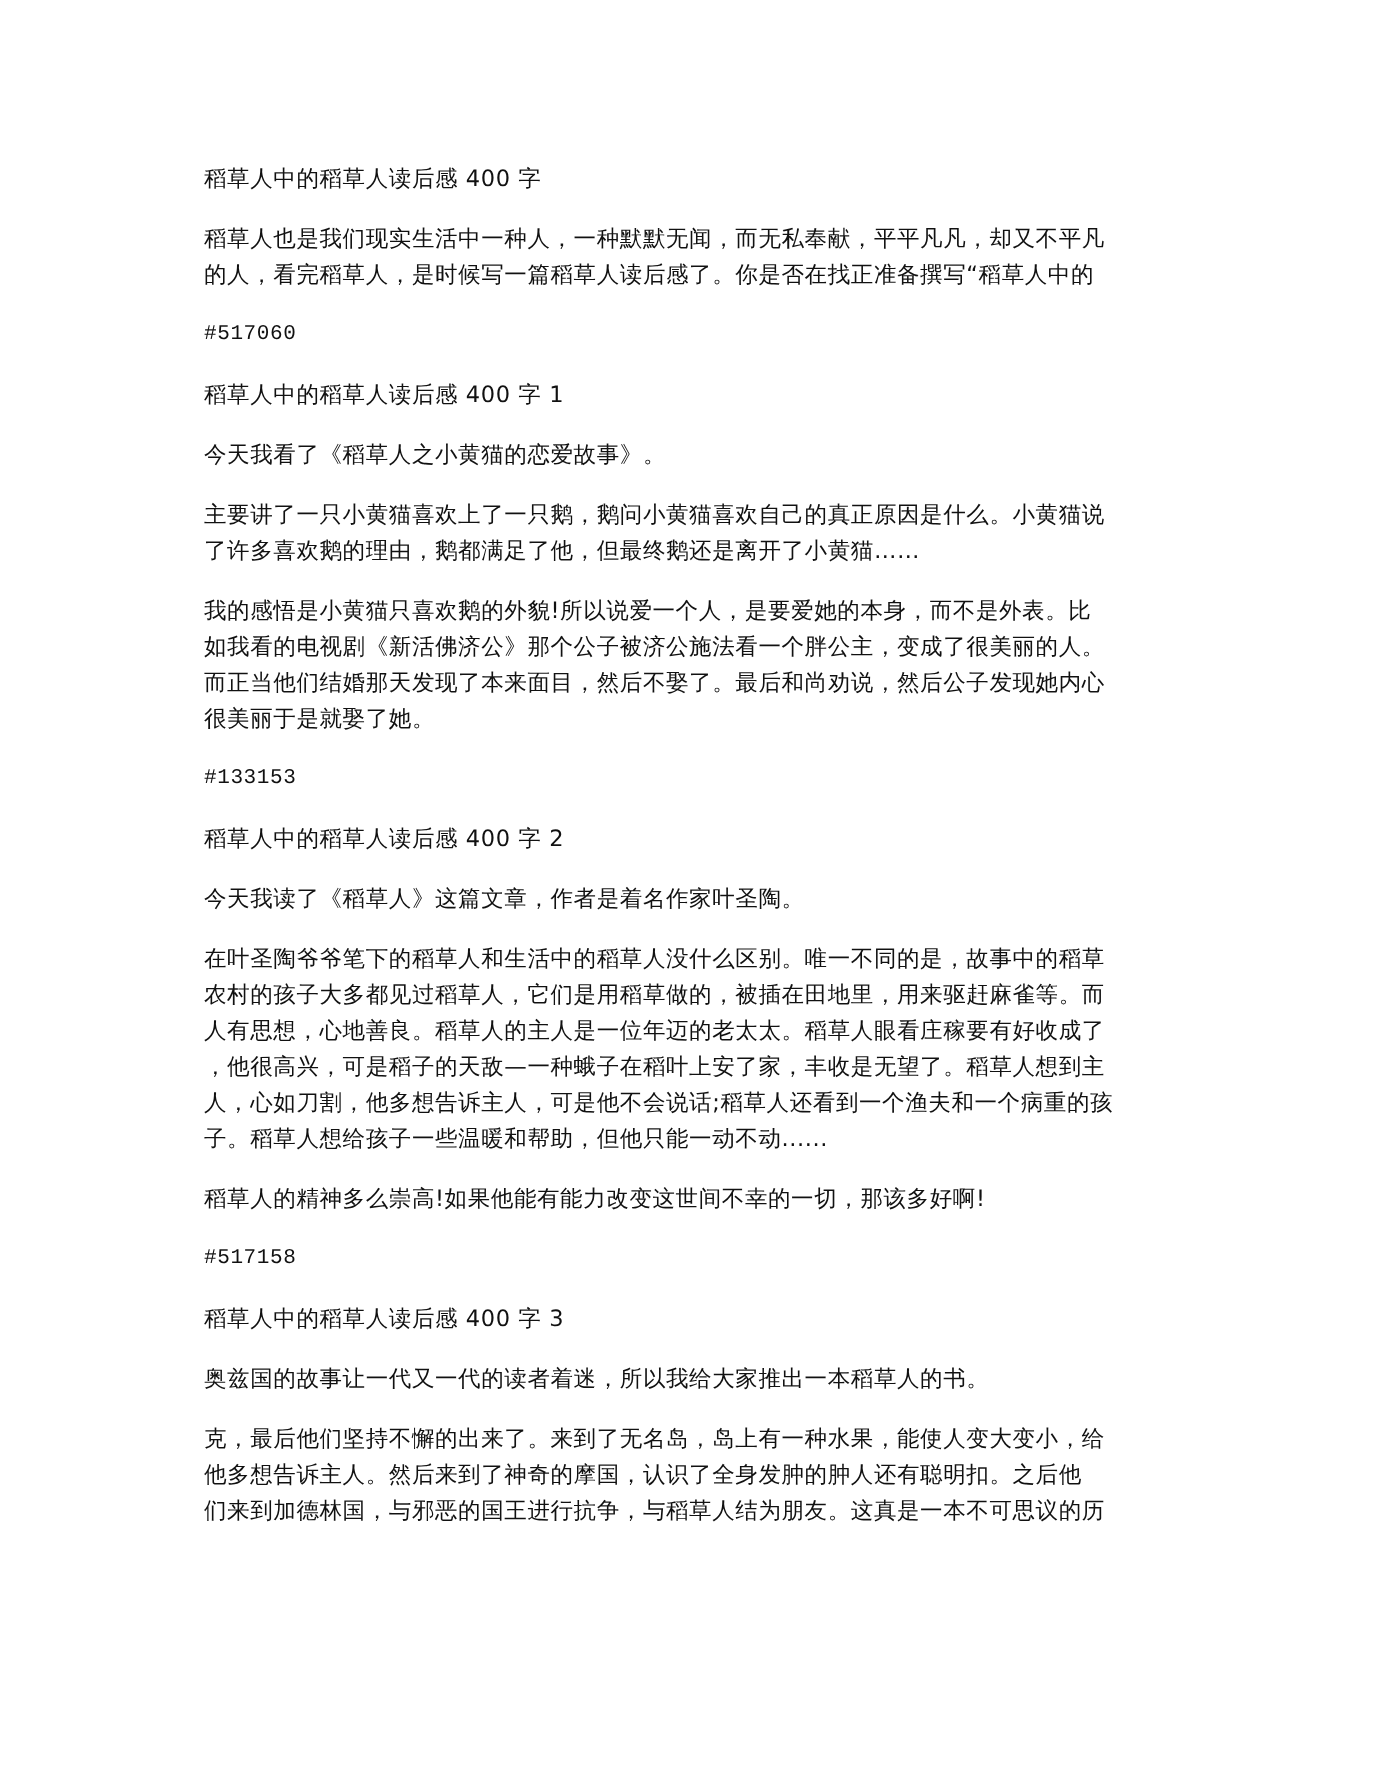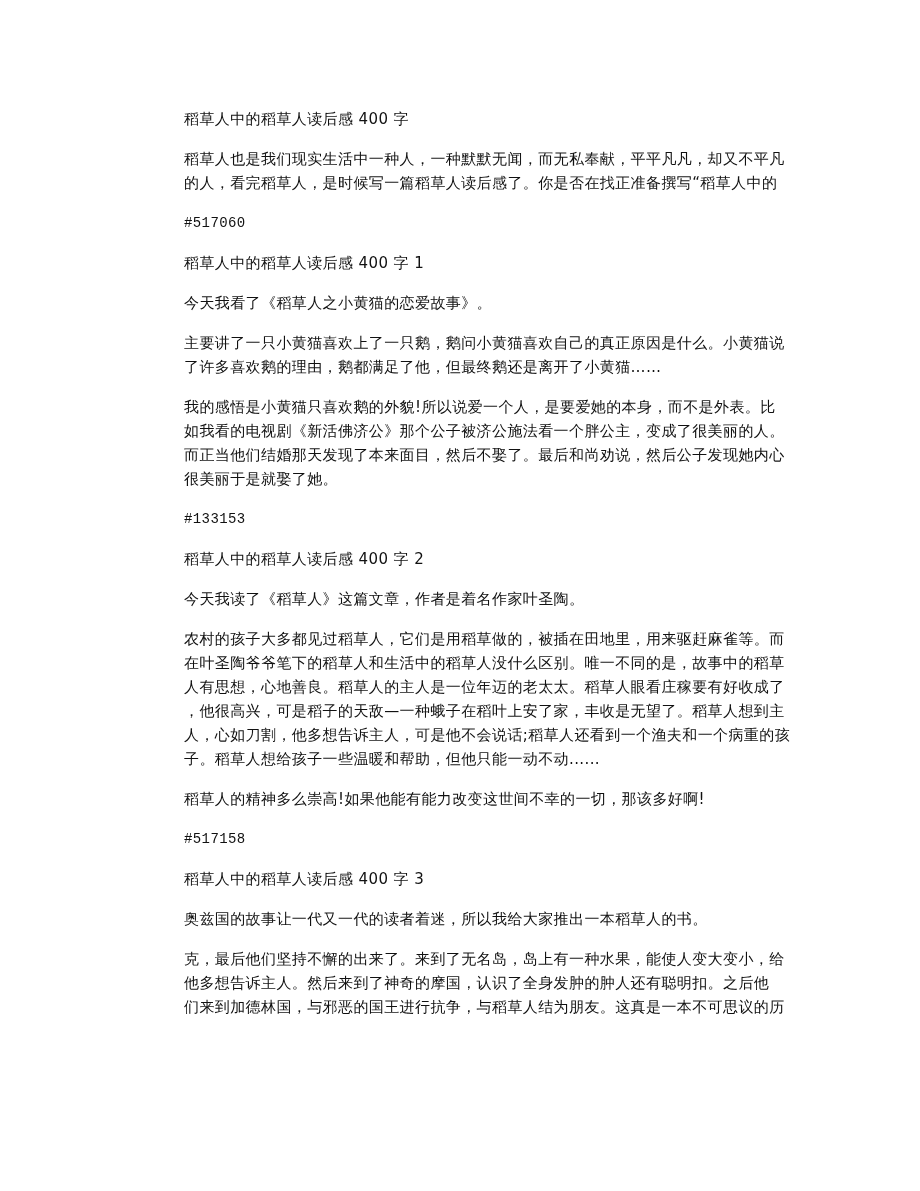--- a/index.html
+++ b/index.html
@@ -13,21 +13,20 @@
     position: relative;
     overflow: hidden;
     font-family: "DejaVu Sans", "Liberation Sans", sans-serif;
     color: #111111;
   }
   .page {
     position: absolute;
     left: 136px;
     top: 107px;
     width: 660px;
-    margin-left: 48px;
   }
   .para {
     margin: 0 0 16px 0;
     font-size: 15px;
     line-height: 24px;
     letter-spacing: 0.4px;
     white-space: nowrap;
   }
   .para .line {
     display: block;
@@ -75,22 +74,22 @@
   <p class="para num">
     <span class="line">#133153</span>
   </p>
   <p class="para">
     <span class="line">稻草人中的稻草人读后感 400 字 2</span>
   </p>
   <p class="para">
     <span class="line">今天我读了《稻草人》这篇文章，作者是着名作家叶圣陶。</span>
   </p>
   <p class="para">
+    <span class="line">在叶圣陶爷爷笔下的稻草人和生活中的稻草人没什么区别。唯一不同的是，故事中的稻草</span>
     <span class="line">农村的孩子大多都见过稻草人，它们是用稻草做的，被插在田地里，用来驱赶麻雀等。而</span>
-    <span class="line">在叶圣陶爷爷笔下的稻草人和生活中的稻草人没什么区别。唯一不同的是，故事中的稻草</span>
     <span class="line">人有思想，心地善良。稻草人的主人是一位年迈的老太太。稻草人眼看庄稼要有好收成了</span>
     <span class="line">，他很高兴，可是稻子的天敌—一种蛾子在稻叶上安了家，丰收是无望了。稻草人想到主</span>
     <span class="line">人，心如刀割，他多想告诉主人，可是他不会说话;稻草人还看到一个渔夫和一个病重的孩</span>
     <span class="line">子。稻草人想给孩子一些温暖和帮助，但他只能一动不动......</span>
   </p>
   <p class="para">
     <span class="line">稻草人的精神多么崇高!如果他能有能力改变这世间不幸的一切，那该多好啊!</span>
   </p>
 
   <p class="para num">

